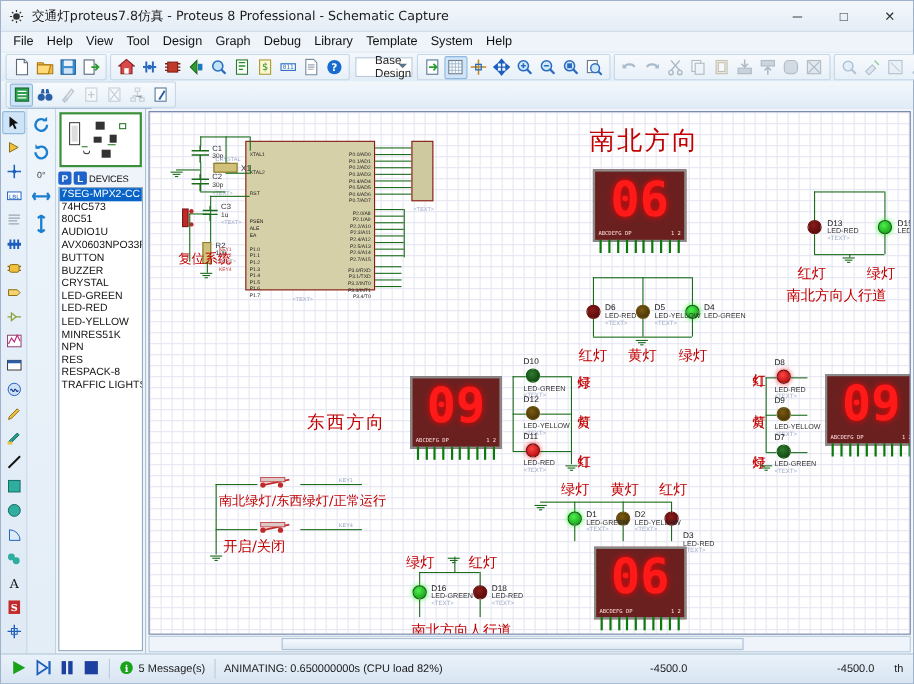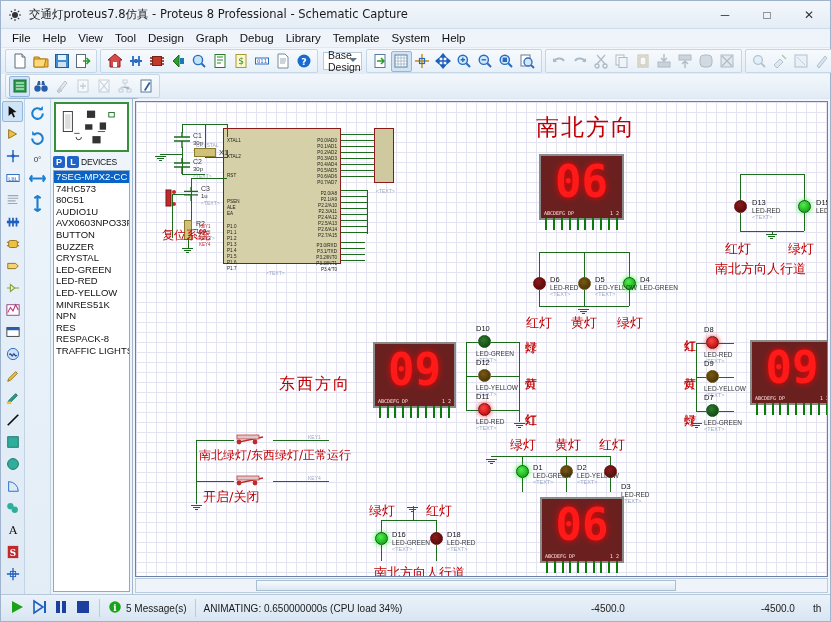--- a/index.html
+++ b/index.html
@@ -83,21 +83,21 @@
   .tbtn.sel { background:#cfe4f7; border-color:#8fb8de; }
   .tbtn svg { display:block; }
   .tbtn.disabled { opacity: .42; }
 
   .combo {
     width: 84px; height: 18px;
     background: #fff;
     border: 1px solid #b8cada;
     font-size: 10.5px;
     display: flex; align-items: center;
-    padding-left: 4px; color:#222;
+    padding-left: 17px; color:#222;
     position: relative;
     margin: 0 4px 0 2px;
   }
   .combo .carat {
     position:absolute; right:4px; top:5px;
     width:0;height:0;border-left:4px solid transparent;border-right:4px solid transparent;
     border-top:4px solid #5b7287;
   }
 
   
@@ -1339,19 +1339,19 @@
     </div>
     <div class="sb-sep"></div>
     <span style="margin-right:4px;">
       <svg width="14" height="14" viewBox="0 0 16 16">
           <circle cx="8" cy="8" r="6.6" fill="#1aa31a"></circle>
           <text x="8" y="12" font-size="10" text-anchor="middle" fill="#fff" font-family="DejaVu Serif" font-weight="bold">i</text>
         </svg>
     </span>
     <span>5 Message(s)</span>
     <div class="sb-sep"></div>
-    <span>ANIMATING: 0.650000000s (CPU load 34%)</span>
+    <span>ANIMATING: 0.650000000s (CPU load 82%)</span>
     <span class="coord" style="left:590px;">-4500.0</span>
     <span class="coord" style="left:760px;">-4500.0</span>
     <span class="coord" style="left:812px;">th</span>
   </div>
 
 </div>
 
 </body></html>

